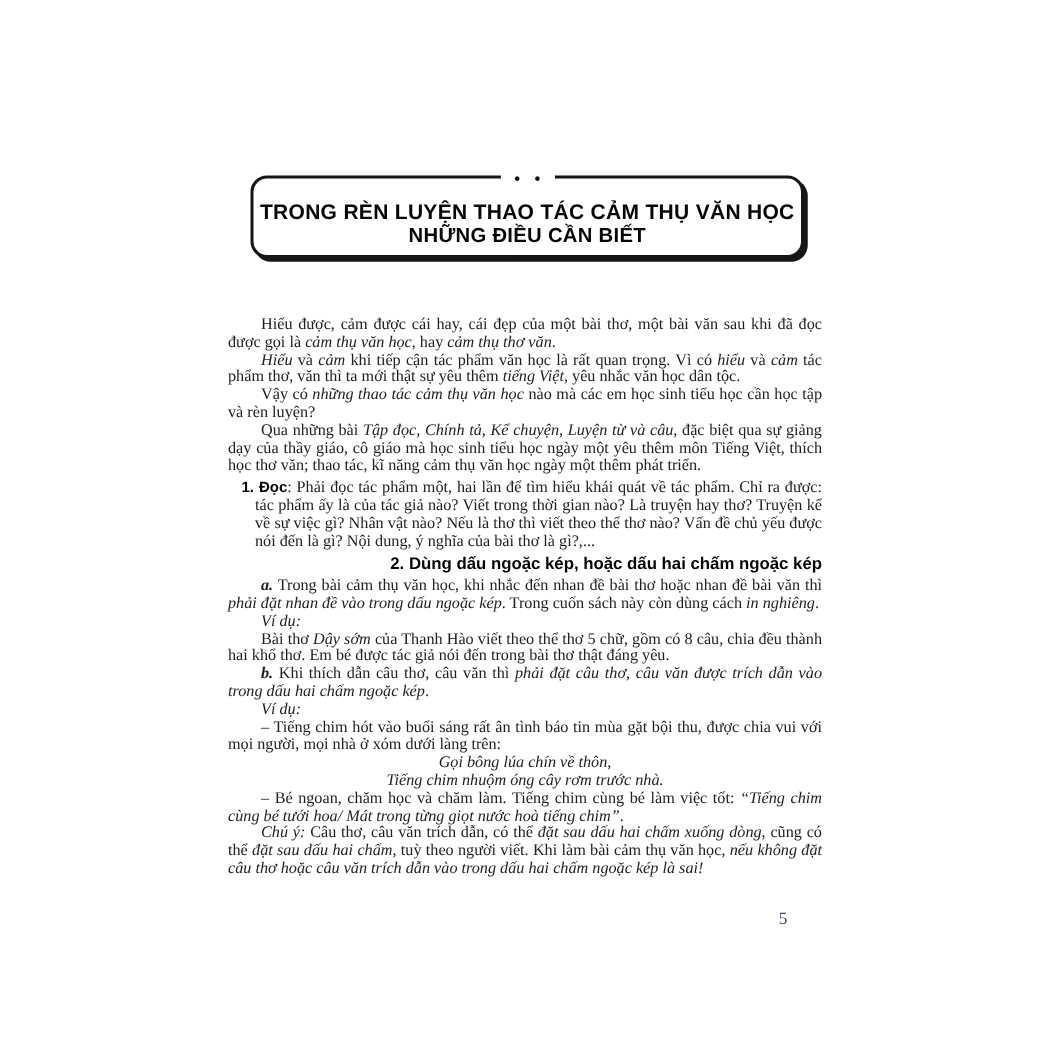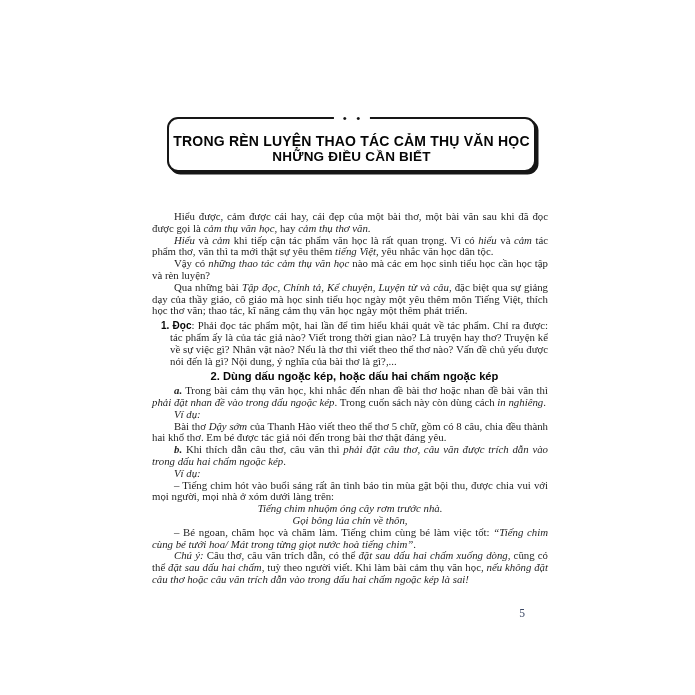--- a/index.html
+++ b/index.html
@@ -37,21 +37,21 @@
   .content{
     position:absolute;left:152px;top:199px;width:396px;
     font-size:10.8px;line-height:11.8px;text-align:justify;margin-top:12px;
   }
   .content p{margin:0;}
   .content p.para{text-indent:22px;}
   .content p.list{padding-left:18px;text-indent:-9px;margin-top:3px;}
   .content p.heading{
     padding-left:18px;text-indent:-9px;margin-top:4px;margin-bottom:2px;
     font-family:"Liberation Sans", sans-serif;font-weight:bold;
-    font-size:11.2px;color:#060606;text-align:center;
+    font-size:11.2px;color:#060606;text-align:right;
   }
   .content p.poem{text-align:center;text-indent:0;font-style:italic;}
   .it{font-style:italic;}
   .boit{font-weight:bold;font-style:italic;}
   .bosans{font-family:"Liberation Sans", sans-serif;font-weight:bold;font-size:10px;color:#060606;}
 
   .page-number{
     position:absolute;left:512px;top:607px;width:20px;text-align:center;
     font-size:11.5px;color:#3a4663;
   }
@@ -78,21 +78,21 @@
       <p class="para"><span>Vậy có </span><span class="it">những thao tác cảm thụ văn học</span><span> nào mà các em học sinh tiểu học cần học tập và rèn luyện?</span></p>
       <p class="para"><span>Qua những bài </span><span class="it">Tập đọc, Chính tả, Kể chuyện, Luyện từ và câu</span><span>, đặc biệt qua sự giảng dạy của thầy giáo, cô giáo mà học sinh tiểu học ngày một yêu thêm môn Tiếng Việt, thích học thơ văn; thao tác, kĩ năng cảm thụ văn học ngày một thêm phát triển.</span></p>
       <p class="list"><span class="bosans">1. Đọc</span><span>: Phải đọc tác phẩm một, hai lần để tìm hiểu khái quát về tác phẩm. Chỉ ra được: tác phẩm ấy là của tác giả nào? Viết trong thời gian nào? Là truyện hay thơ? Truyện kể về sự việc gì? Nhân vật nào? Nếu là thơ thì viết theo thể thơ nào? Vấn đề chủ yếu được nói đến là gì? Nội dung, ý nghĩa của bài thơ là gì?,...</span></p>
       <p class="heading"><span>2. Dùng dấu ngoặc kép, hoặc dấu hai chấm ngoặc kép</span></p>
       <p class="para"><span class="boit">a.</span><span> Trong bài cảm thụ văn học, khi nhắc đến nhan đề bài thơ hoặc nhan đề bài văn thì </span><span class="it">phải đặt nhan đề vào trong dấu ngoặc kép</span><span>. Trong cuốn sách này còn dùng cách </span><span class="it">in nghiêng</span><span>.</span></p>
       <p class="para"><span class="it">Ví dụ:</span></p>
       <p class="para"><span>Bài thơ </span><span class="it">Dậy sớm</span><span> của Thanh Hào viết theo thể thơ 5 chữ, gồm có 8 câu, chia đều thành hai khổ thơ. Em bé được tác giả nói đến trong bài thơ thật đáng yêu.</span></p>
       <p class="para"><span class="boit">b.</span><span> Khi thích dẫn câu thơ, câu văn thì </span><span class="it">phải đặt câu thơ, câu văn được trích dẫn vào trong dấu hai chấm ngoặc kép</span><span>.</span></p>
       <p class="para"><span class="it">Ví dụ:</span></p>
       <p class="para"><span>– Tiếng chim hót vào buổi sáng rất ân tình báo tin mùa gặt bội thu, được chia vui với mọi người, mọi nhà ở xóm dưới làng trên:</span></p>
+      <p class="poem"><span>Gọi bông lúa chín về thôn,</span></p>
       <p class="poem"><span>Tiếng chim nhuộm óng cây rơm trước nhà.</span></p>
-      <p class="poem"><span>Gọi bông lúa chín về thôn,</span></p>
       <p class="para"><span>– Bé ngoan, chăm học và chăm làm. Tiếng chim cùng bé làm việc tốt: </span><span class="it">“Tiếng chim cùng bé tưới hoa/ Mát trong từng giọt nước hoà tiếng chim”</span><span>.</span></p>
       <p class="para"><span class="it">Chú ý:</span><span> Câu thơ, câu văn trích dẫn, có thể </span><span class="it">đặt sau dấu hai chấm xuống dòng</span><span>, cũng có thể </span><span class="it">đặt sau dấu hai chấm</span><span>, tuỳ theo người viết. Khi làm bài cảm thụ văn học, </span><span class="it">nếu không đặt câu thơ hoặc câu văn trích dẫn vào trong dấu hai chấm ngoặc kép là sai!</span></p>
     </div>
 
   <div class="page-number">5</div>
 
 </div>
 
 </body></html>

